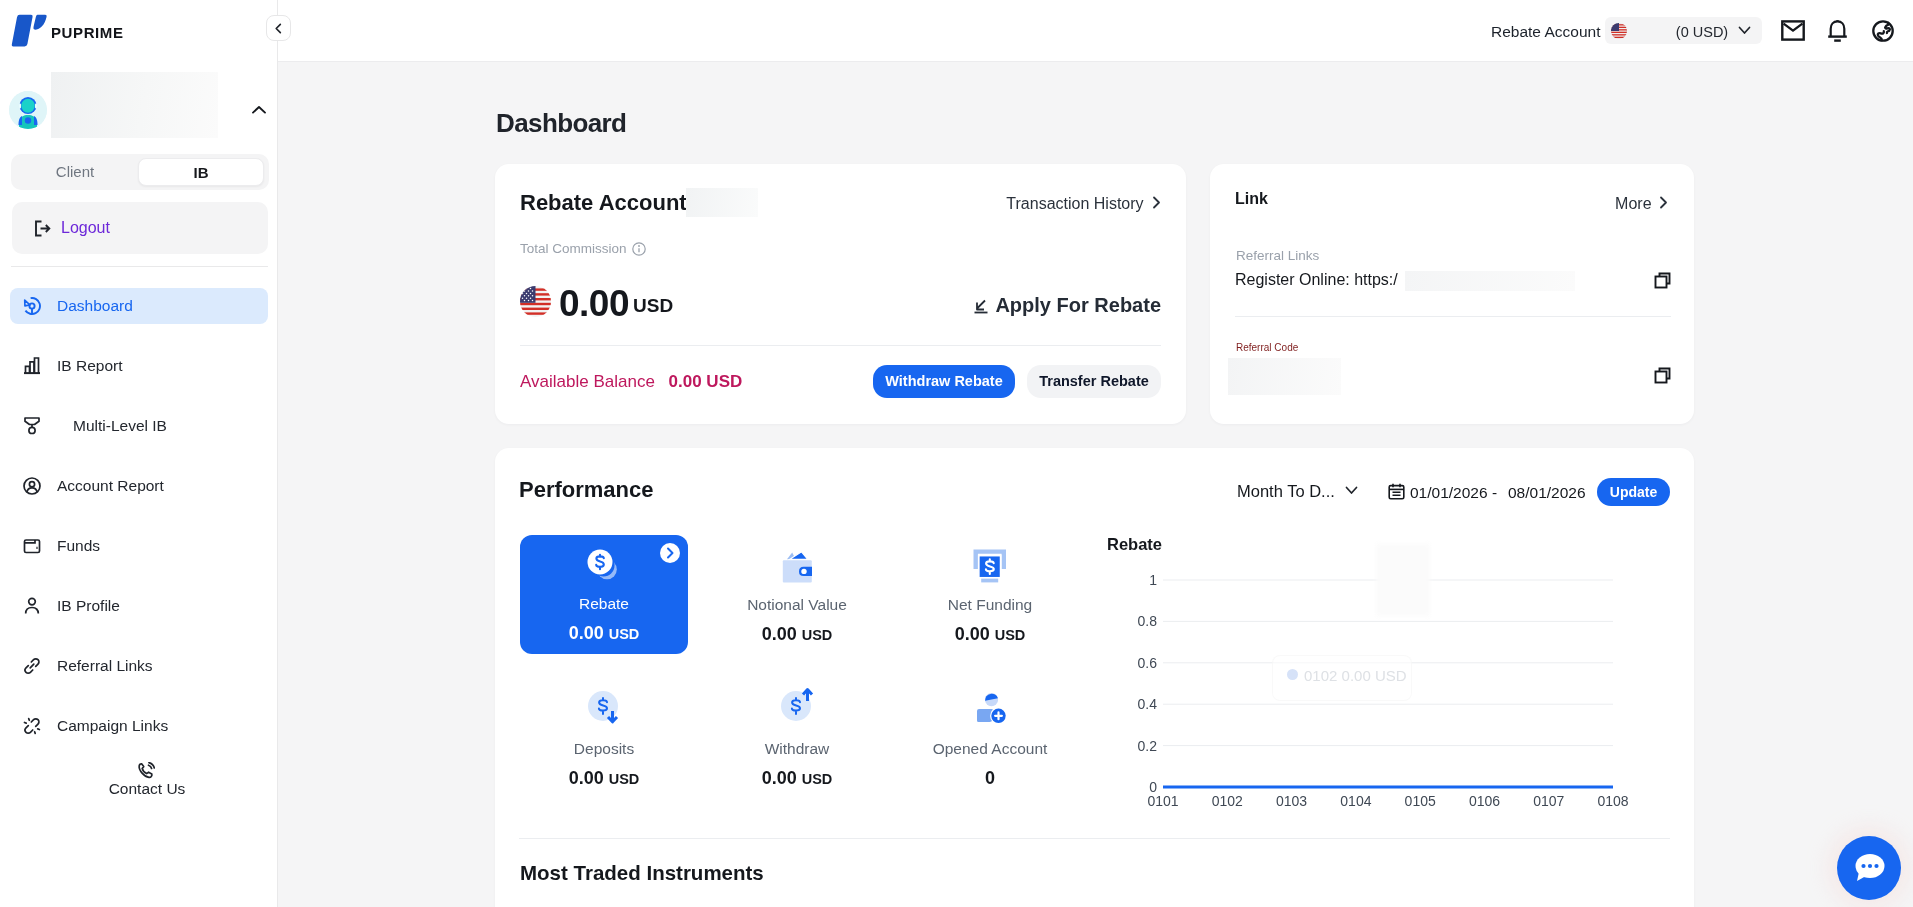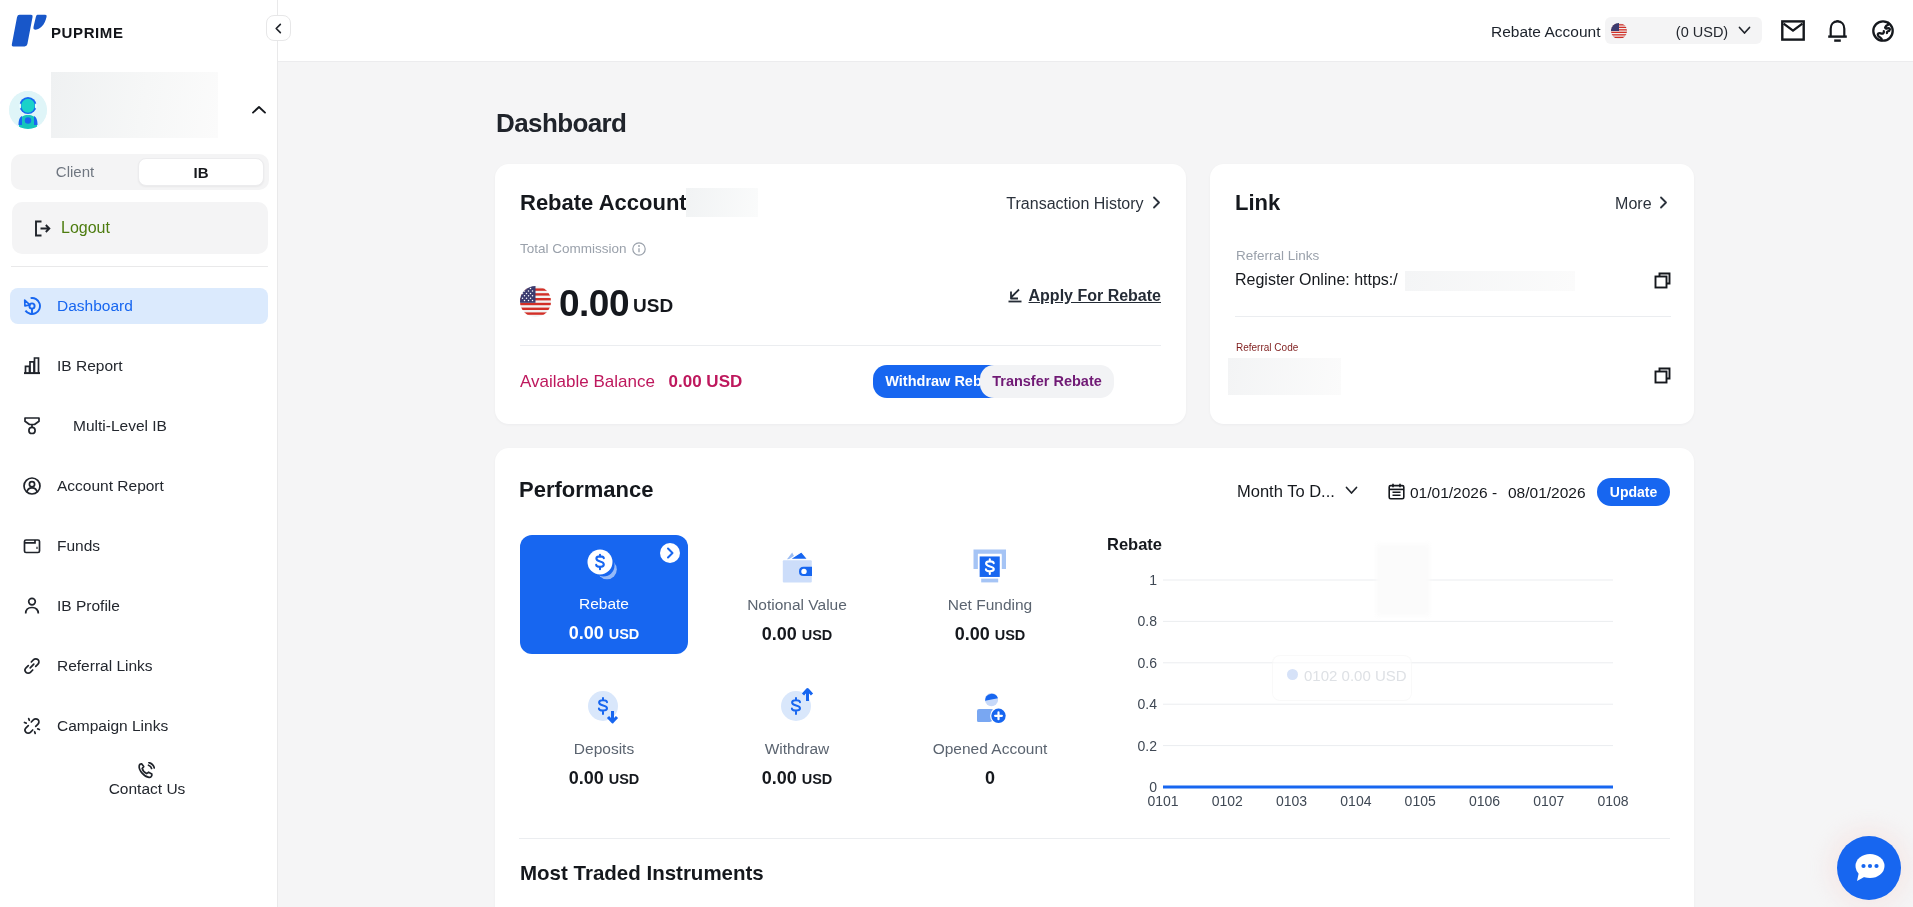--- a/index.html
+++ b/index.html
@@ -11,21 +11,21 @@
 
 #sidebar { left:0; top:0; width:278px; height:907px; background:#fff; border-right:1px solid #e9e9ea; }
 #collapse { left:266px; top:15px; width:25px; height:26px; background:#fff; border:1px solid #e7e7e8; border-radius:8px; z-index:5; display:flex; align-items:center; justify-content:center; }
 #avatar { left:9px; top:91px; width:38px; height:38px; border-radius:50%; background:#dff5f8; overflow:hidden; }
 #nameph { left:51px; top:72px; width:167px; height:66px; background:linear-gradient(100deg,#eff1f2 0%,#f6f7f7 55%,#fbfbfb 100%); }
 #userchev { left:251px; top:104px; width:16px; height:12px; }
 #toggle { left:11px; top:154px; width:258px; height:36px; background:#f4f4f5; border-radius:10px; }
 #toggle .client { position:absolute; left:0; top:0; width:128px; height:36px; line-height:36px; text-align:center; color:#6f7680; font-size:15px; }
 #toggle .ib { position:absolute; left:127px; top:4px; width:126px; height:28px; line-height:28px; text-align:center; background:#fff; color:#17191d; border:1px solid #ececee; border-radius:8px; font-size:15px; font-weight:700; box-shadow:0 1px 2px rgba(0,0,0,.05); }
 #logout { left:12px; top:202px; width:256px; height:52px; background:#f4f4f5; border-radius:10px; display:flex; align-items:center; }
-#logout span { font-size:16px; color:#4d7c0f; margin-left:10px; }
+#logout span { font-size:16px; color:#6d28d9; margin-left:10px; }
 #sidediv { left:11px; top:266px; width:257px; height:1px; background:#e9e9ea; }
 .nav { left:10px; width:258px; height:36px; border-radius:8px; display:flex; align-items:center; }
 .nav svg { margin-left:13px; }
 .nav span { font-size:15.5px; color:#23272e; margin-left:16px; }
 .nav.active { background:#dbeafd; }
 .nav.active span { color:#1766f0; font-weight:400; }
 
 
 #header { left:278px; top:0; width:1635px; height:62px; background:#fff; border-bottom:1px solid #ececee; }
 #hdr-label { left:1491px; top:23px; font-size:15.5px; color:#1c222b; }
@@ -43,30 +43,30 @@
 #card-perf { left:495px; top:448px; width:1199px; height:480px; }
 
 
 #rc-title { left:520px; top:190px; font-size:22px; font-weight:700; color:#15181d; }
 #rc-ph { left:686px; top:188px; width:72px; height:29px; background:linear-gradient(100deg,#f1f3f4,#fafbfb); }
 #rc-th { right:752px; top:195px; font-size:16px; color:#2b323c; }
 #rc-tc { left:520px; top:241px; font-size:13.5px; color:#9aa1ab; }
 #rc-flag { left:520px; top:286px; width:31px; height:31px; border-radius:50%; overflow:hidden; }
 #rc-amt { left:559px; top:283px; font-size:37px; font-weight:700; color:#15181d; letter-spacing:-.5px; }
 #rc-usd { left:633px; top:295px; font-size:19px; font-weight:700; color:#15181d; }
-#rc-apply { right:752px; top:287px; font-size:16px; font-weight:700; color:#252c36;text-decoration:underline; }
+#rc-apply { right:752px; top:294px; font-size:20px; font-weight:700; color:#252c36; }
 #rc-div { left:520px; top:345px; width:641px; height:1px; background:#ebedf0; }
 #rc-av { left:520px; top:372px; font-size:17px; color:#be185d; }
 #rc-av b { font-weight:700; margin-left:9px; }
 .btn { position:absolute; border-radius:14px; font-size:14.5px; font-weight:700; text-align:center; }
 #btn-withdraw { left:873px; top:365px; width:142px; height:33px; line-height:33px; background:#1766f0; color:#fff; }
-#btn-transfer { left:980px; top:365px; width:134px; height:33px; line-height:33px; background:#f2f3f5; color:#701a75; }
-
-
-#lk-title { left:1235px; top:190px; font-size:22px; font-weight:700; color:#15181d; }
+#btn-transfer { left:1027px; top:365px; width:134px; height:33px; line-height:33px; background:#f2f3f5; color:#0f172a; }
+
+
+#lk-title { left:1235px; top:190px; font-size:16px; font-weight:700; color:#15181d; }
 #lk-more { right:245px; top:195px; font-size:16px; color:#2b323c; }
 #lk-rl { left:1236px; top:248px; font-size:13.5px; color:#9aa1ab; }
 #lk-reg { left:1235px; top:271px; font-size:16px; color:#15181d; }
 #lk-regph { left:1405px; top:271px; width:170px; height:20px; background:linear-gradient(100deg,#f4f5f6,#fbfbfb); }
 #lk-div { left:1235px; top:316px; width:436px; height:1px; background:#ebedf0; }
 #lk-rc { left:1236px; top:342px; font-size:10px; color:#7f1d1d; }
 #lk-rcph { left:1228px; top:358px; width:113px; height:37px; background:linear-gradient(100deg,#f3f4f5,#fbfbfb); }
 
 
 #pf-title { left:519px; top:477px; font-size:22px; font-weight:700; color:#15181d; }

